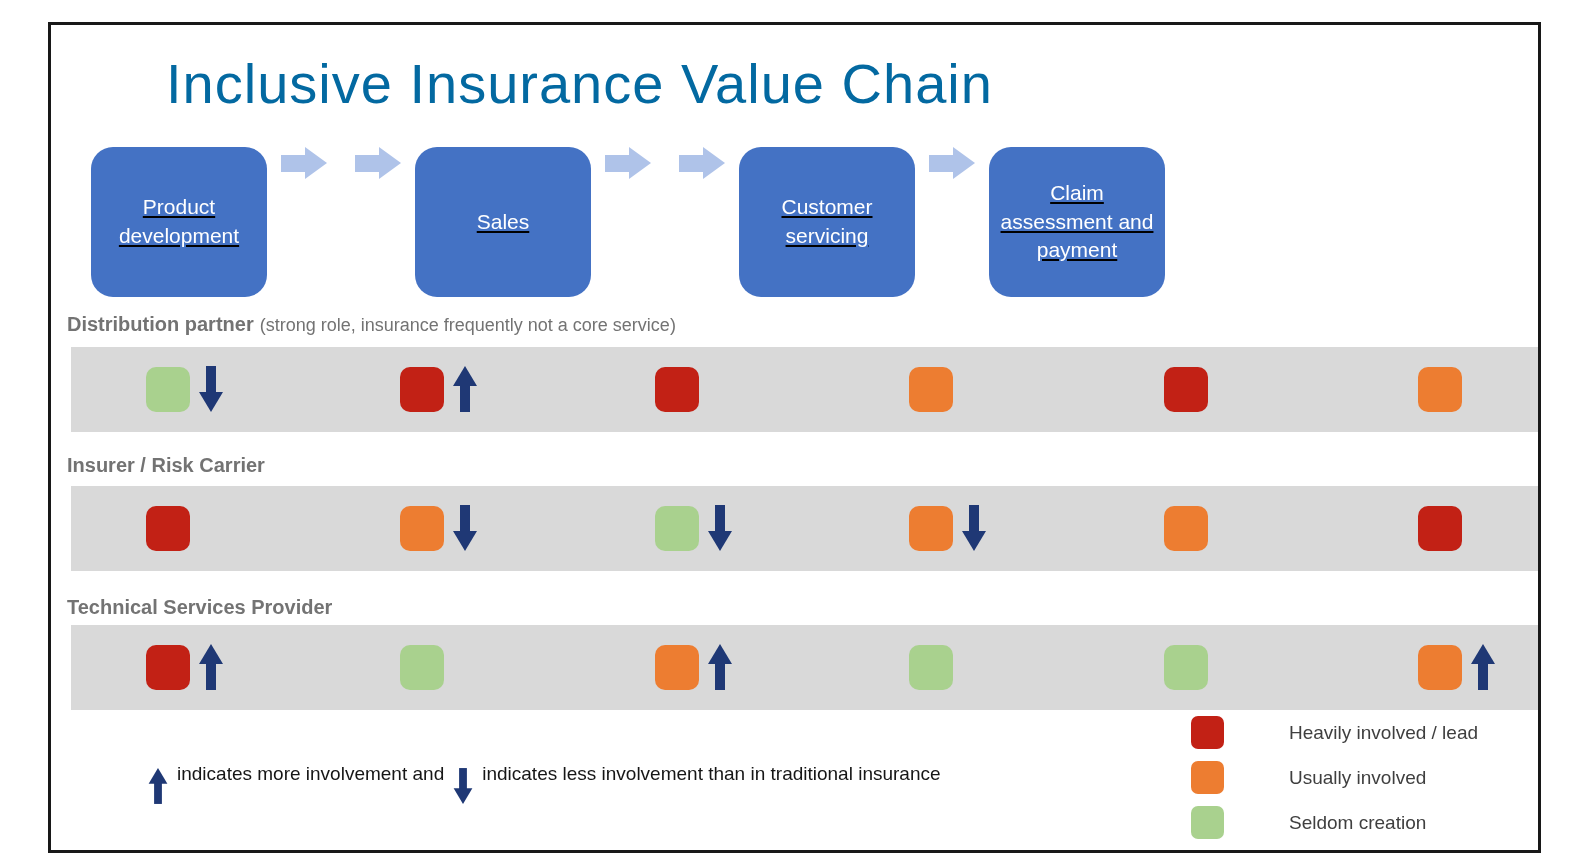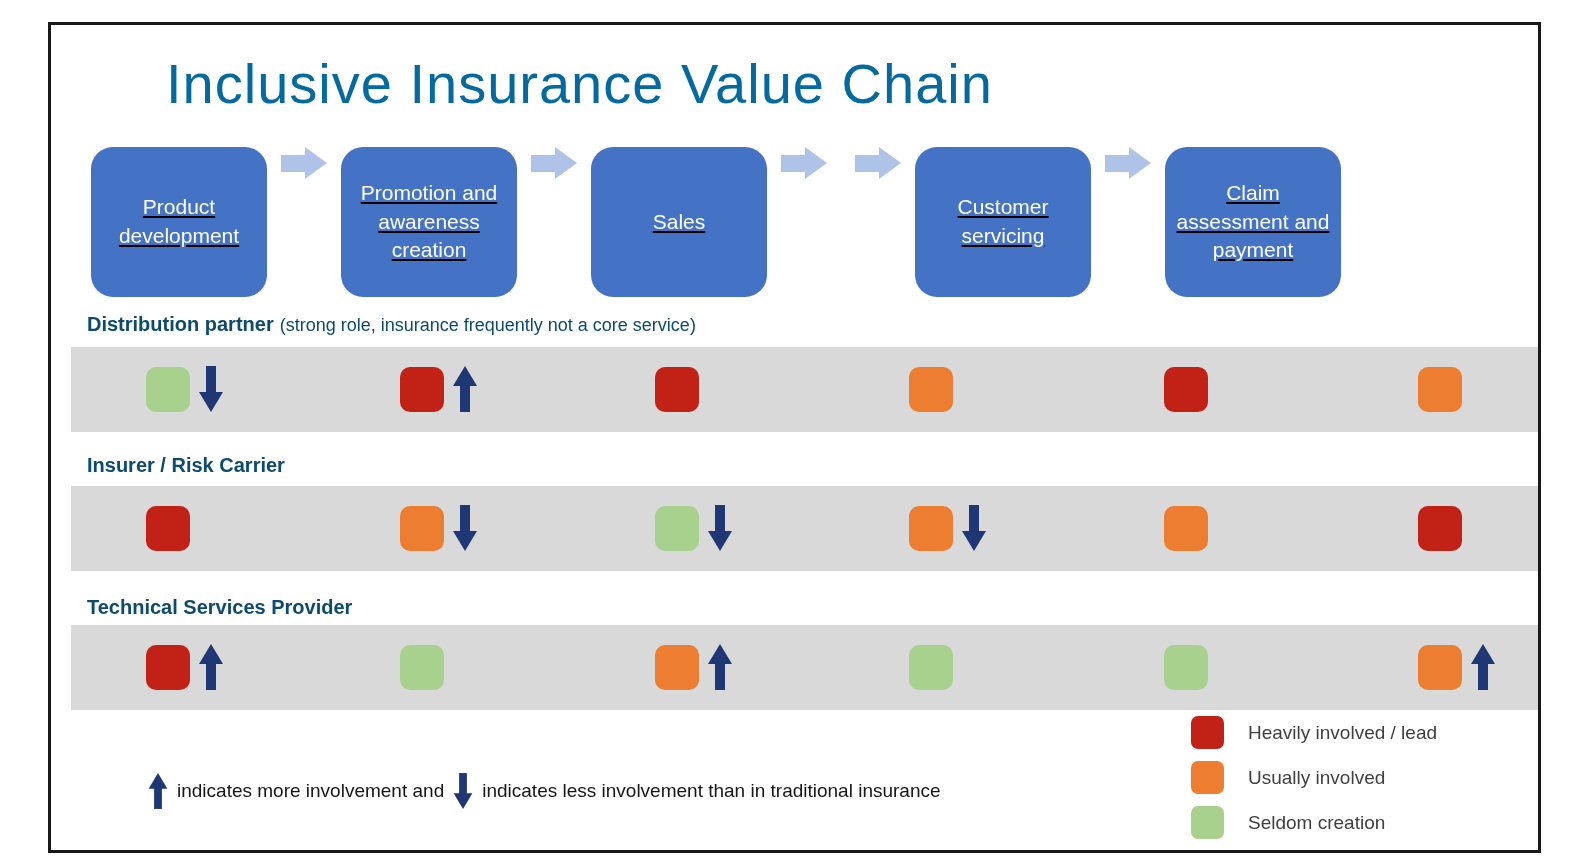--- a/index.html
+++ b/index.html
@@ -10,21 +10,21 @@
 
   .chain { position:absolute; left:40px; top:122px; display:flex; align-items:flex-start; height:150px;text-decoration:underline; }
   .chain-box { width:176px; height:150px; background:var(--c-box); border-radius:22px; color:#ffffff;
                display:flex; align-items:center; justify-content:center; text-align:center;
                font-size:21px; line-height:1.38; padding:0 10px; }
   .chain-arrow-wrap { width:74px; display:flex; align-items:center; justify-content:center; }
   .chain-arrow { display:flex; align-items:center; }
   .chain-arrow .stem { width:24px; height:17px; background:var(--c-arrow); }
   .chain-arrow .head { width:0; height:0; border-top:16px solid transparent; border-bottom:16px solid transparent; border-left:22px solid var(--c-arrow); }
 
-  .row-heading { position:absolute; left:36px; white-space:nowrap; color:#0c4a6e; }
+  .row-heading { position:absolute; left:16px; white-space:nowrap; color:#737373; }
   .row-label { font-size:20px; font-weight:700; }
   .row-note  { font-size:18px; font-weight:400; margin-left:6px; }
   #heading-0 { top:288px; }
   #heading-1 { top:429px; }
   #heading-2 { top:571px; }
 
   .band { position:absolute; left:20px; width:1467px; height:85px; background:var(--c-band); }
   #band-0 { top:322px; }
   #band-1 { top:461px; }
   #band-2 { top:600px; }
@@ -37,42 +37,41 @@
   .trend.down::before { top:0; height:28px; }
   .trend.down::after { content:""; position:absolute; top:26px; left:0; width:0; height:0;
                        border-left:12px solid transparent; border-right:12px solid transparent; border-top:20px solid var(--c-trend); }
   .trend.up::before { bottom:0; height:28px; }
   .trend.up::after { content:""; position:absolute; bottom:26px; left:0; width:0; height:0;
                      border-left:12px solid transparent; border-right:12px solid transparent; border-bottom:20px solid var(--c-trend); }
 
   .legend { position:absolute; left:1140px; top:691px; }
   .legend-item { display:flex; align-items:center; gap:24px; margin-bottom:12px; height:33px; }
   .legend-square { width:33px; height:33px; border-radius:7px; flex:0 0 33px; }
-  .legend-label { font-size:19px; color:#3f3f3f; white-space:nowrap; }
-
-  .footnote { position:absolute; left:95px; top:738px; height:56px; display:flex; align-items:center; gap:7px;
+  .legend-label { font-size:19px; color:#3f3f3f; white-space:nowrap;margin-left:41px; }
+
+  .footnote { position:absolute; left:95px; top:738px; height:56px; display:flex; align-items:flex-start; gap:7px;
               font-size:19px; color:#161616; white-space:nowrap; }
   .footnote .trend { transform:scale(0.78); transform-origin:center; }
 </style>
 </head>
 <body>
 
 <div class="frame">
 
   <div class="title">Inclusive Insurance Value Chain</div>
 
   <div class="chain">
     <div class="chain-box">Product development</div>
     <div class="chain-arrow-wrap">
         <div class="chain-arrow">
           <div class="stem"></div>
           <div class="head"></div>
         </div>
       </div>
-    <div class="chain-box">Promotion and awareness creation</div>
     <div class="chain-arrow-wrap">
         <div class="chain-arrow">
           <div class="stem"></div>
           <div class="head"></div>
         </div>
       </div>
     <div class="chain-box">Sales</div>
     <div class="chain-arrow-wrap">
         <div class="chain-arrow">
           <div class="stem"></div>

